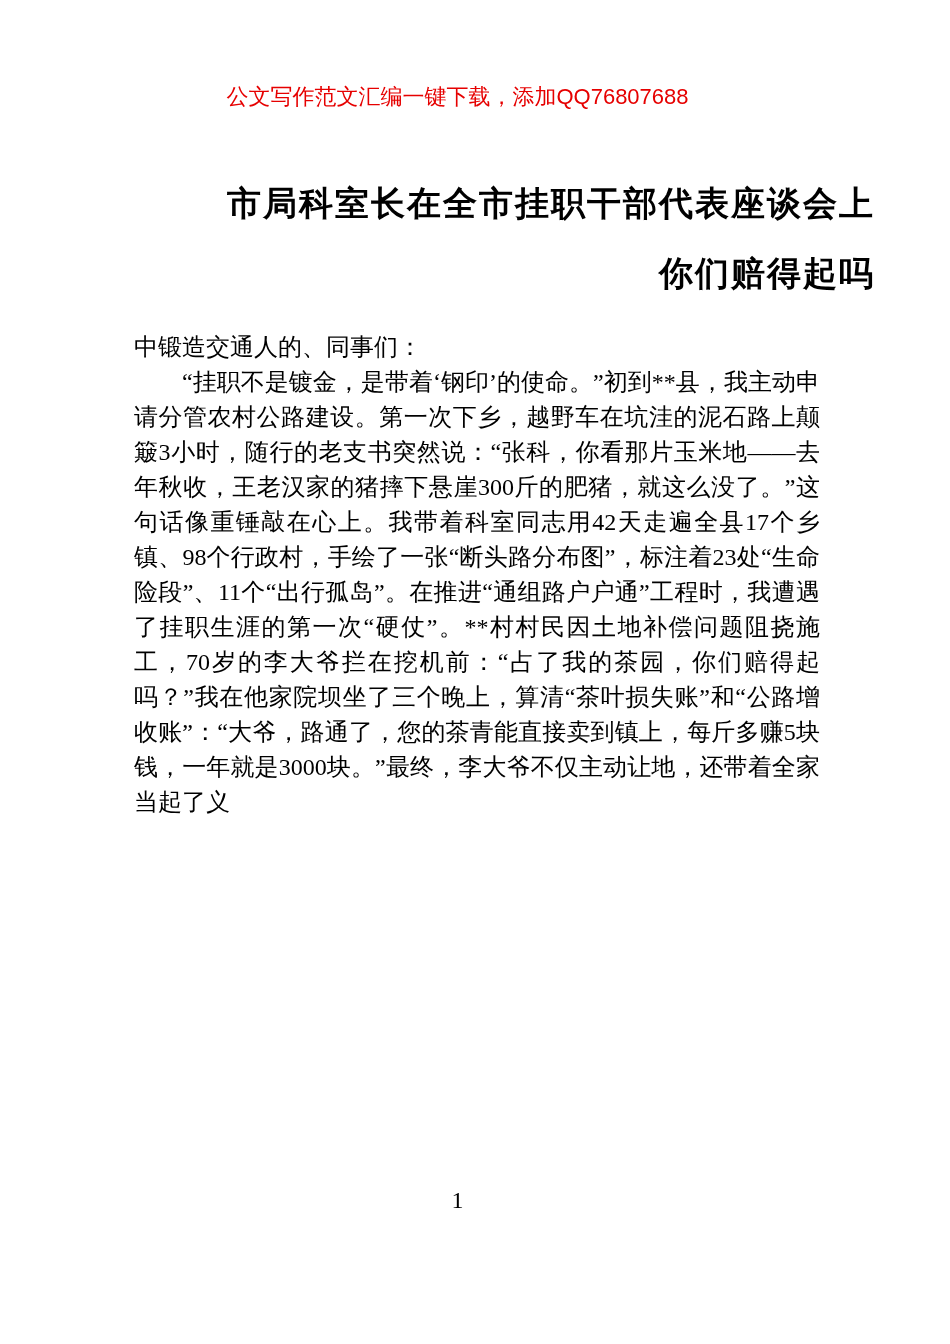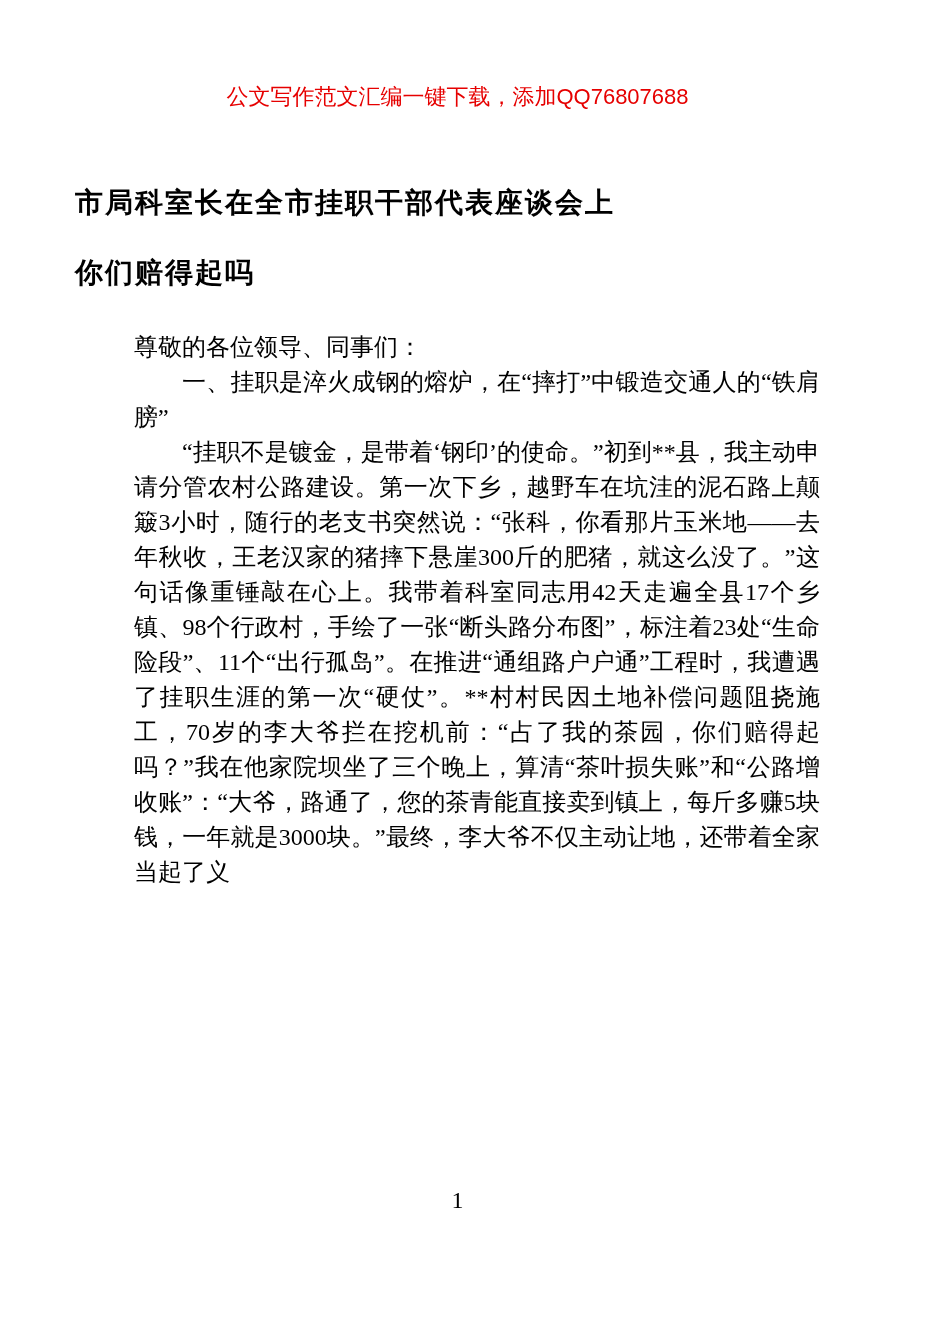--- a/index.html
+++ b/index.html
@@ -21,23 +21,23 @@
     color: #e60000;
     font-size: 22px;
     line-height: 26px;
     font-family: "Liberation Sans", "DejaVu Sans", sans-serif;
   }
   .doc-title {
     position: absolute;
     top: 168px;
     left: 75px;
     width: 800px;
-    text-align: left;
+    text-align: right;
     font-weight: bold;
-    font-size: 28px;
+    font-size: 34px;
     line-height: 70px;
     letter-spacing: 2px;
     font-family: "Liberation Sans", "DejaVu Sans", sans-serif;
     color: #000000;
   }
   .doc-body {
     position: absolute;
     top: 330px;
     left: 134px;
     width: 686px;
@@ -68,20 +68,19 @@
 <div class="page">
 
   <div class="promo">公文写作范文汇编一键下载，添加QQ76807688</div>
 
   <div class="doc-title">
     <div>市局科室长在全市挂职干部代表座谈会上</div>
     <div>你们赔得起吗</div>
   </div>
 
   <div class="doc-body">
-    <p class="salutation">尊敬的各位领导、同事们：</p>
-    <p class="para">一、挂职是淬火成钢的熔炉，在“摔打”中锻造交通人的“铁肩膀”</p>
+    <p class="salutation">中锻造交通人的、同事们：</p>
     <p class="para">“挂职不是镀金，是带着‘钢印’的使命。”初到**县，我主动申请分管农村公路建设。第一次下乡，越野车在坑洼的泥石路上颠簸3小时，随行的老支书突然说：“张科，你看那片玉米地——去年秋收，王老汉家的猪摔下悬崖300斤的肥猪，就这么没了。”这句话像重锤敲在心上。我带着科室同志用42天走遍全县17个乡镇、98个行政村，手绘了一张“断头路分布图”，标注着23处“生命险段”、11个“出行孤岛”。在推进“通组路户户通”工程时，我遭遇了挂职生涯的第一次“硬仗”。**村村民因土地补偿问题阻挠施工，70岁的李大爷拦在挖机前：“占了我的茶园，你们赔得起吗？”我在他家院坝坐了三个晚上，算清“茶叶损失账”和“公路增收账”：“大爷，路通了，您的茶青能直接卖到镇上，每斤多赚5块钱，一年就是3000块。”最终，李大爷不仅主动让地，还带着全家当起了义</p>
   </div>
 
   <div class="page-number">1</div>
 
 </div>
 
 </body></html>

